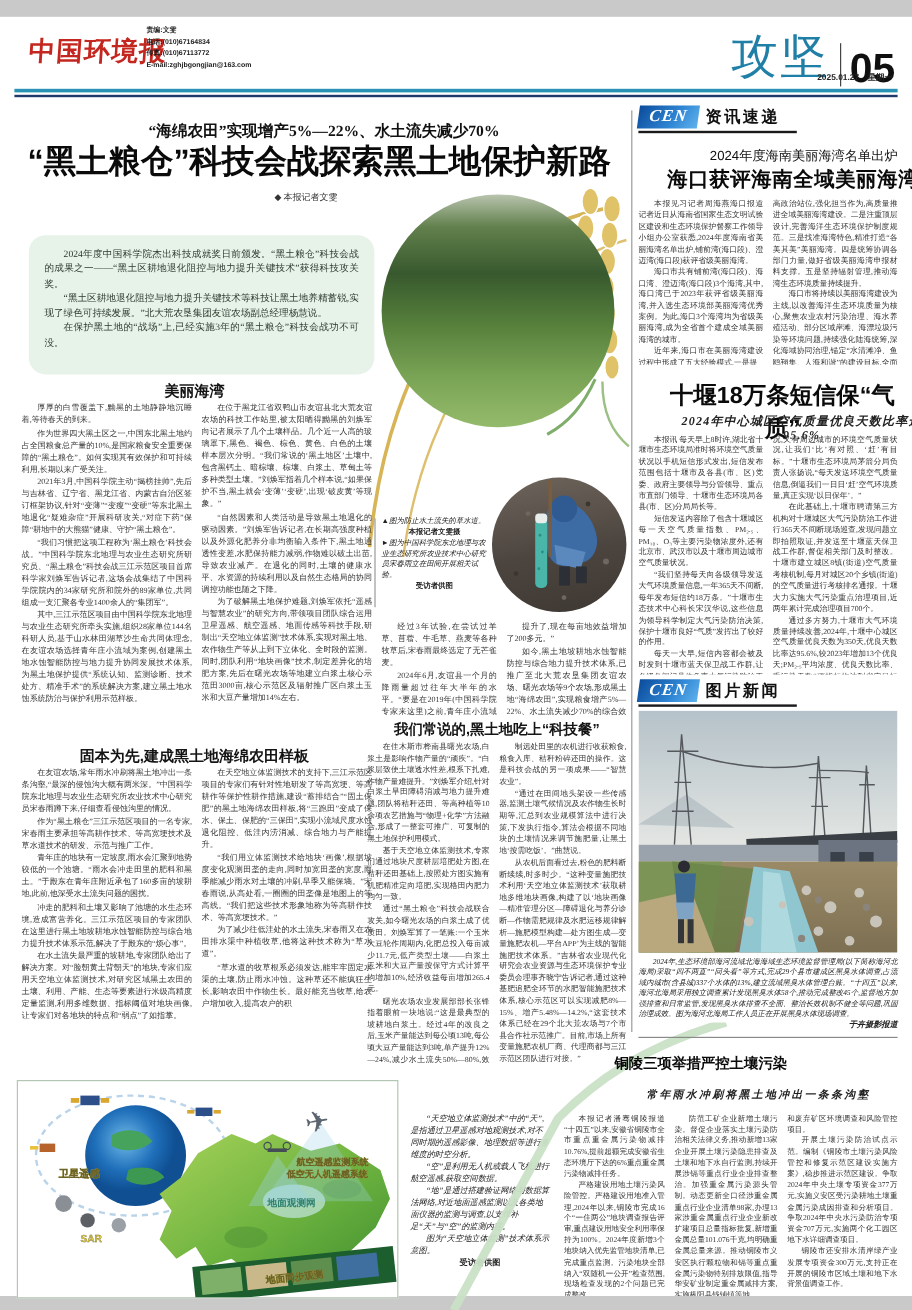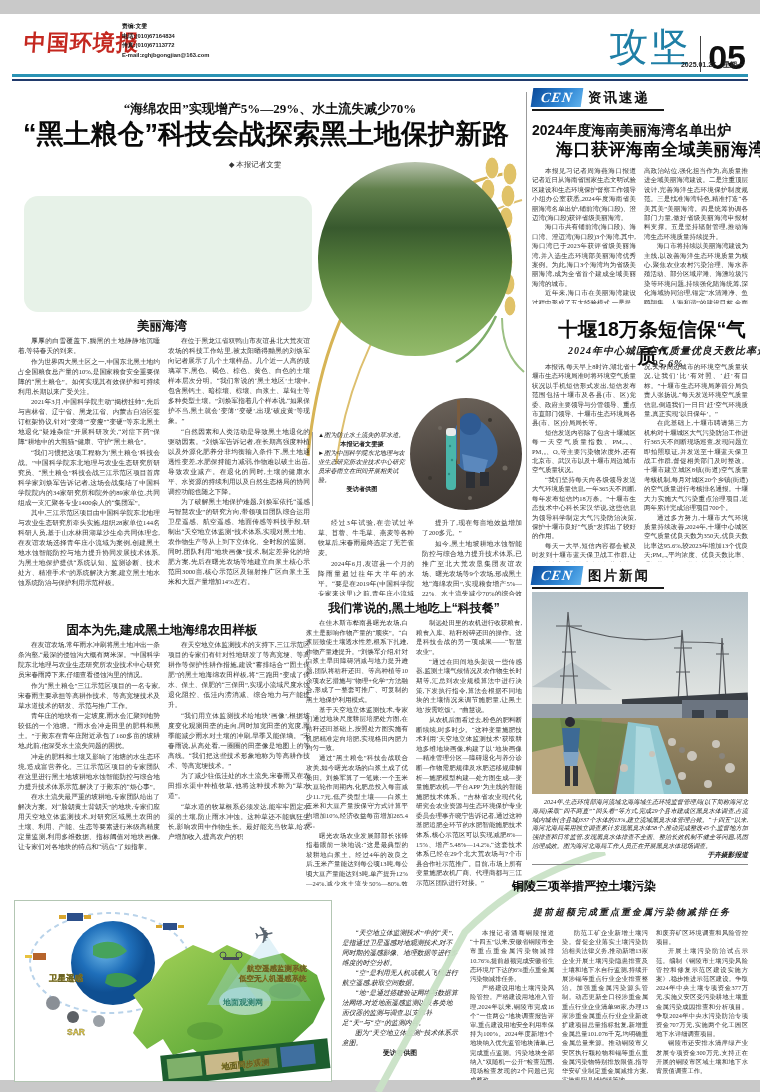--- a/index.html
+++ b/index.html
@@ -38,21 +38,21 @@
   .capblock{font-size:6.2px;line-height:9px;color:#222;font-style:italic;}
   .capblock p{margin:0;}
   .capcred{text-align:center;font-weight:bold;font-style:normal;}
   
   .cenbar{display:flex;align-items:center;border-bottom:2px solid #1a1a1a;width:132px;padding-bottom:2px;}
   .cenlogo{width:50px;height:19px;background:linear-gradient(120deg,#0c4c9c,#2f86d4 60%,#5fb1ec);
            color:#fff;font-style:italic;font-weight:bold;font-family:"Liberation Serif",serif;
            font-size:14px;display:flex;align-items:center;justify-content:center;transform:skewX(-8deg);letter-spacing:1px;}
   .cenlabel{font-size:13.5px;font-weight:bold;color:#111;margin-left:6px;letter-spacing:2px;
             font-family:"Liberation Sans",sans-serif;}
-  .sb-kicker{text-align:left;font-size:14px;font-weight:bold;color:#111;font-family:"Liberation Sans",sans-serif;}
+  .sb-kicker{text-align:right;font-size:11px;font-weight:normal;color:#111;font-family:"Liberation Sans",sans-serif;}
   .sb-head{text-align:center;font-size:17px;font-weight:900;color:#0a0a0a;letter-spacing:0.5px;}
   .sb-head2{text-align:center;font-size:19.5px;font-weight:900;color:#0a0a0a;font-family:"Liberation Sans",sans-serif;}
   .sb-sub{text-align:center;font-size:10px;font-weight:bold;font-style:italic;color:#222;letter-spacing:1px;margin-left:28px;}
   .smallcol{font-size:6.5px;line-height:9.4px;text-align:justify;color:#333;overflow:hidden;}
   .smallcol p{margin:0;text-indent:13px;}
   .photocap{font-size:6.2px;line-height:8.8px;font-style:italic;color:#222;text-align:justify;}
   .photocap p{margin:0;text-indent:12px;}
   .photocred{text-align:right;font-weight:bold;font-style:italic;font-size:6.8px;}
   
   .bt-head{font-size:12px;font-weight:900;color:#0a0a0a;font-family:"Liberation Sans",sans-serif;}
@@ -78,21 +78,21 @@
 <div class="abs secblock">
   <span class="secname">攻坚</span>
   <span class="secdiv"></span>
   <span class="pageno">05</span>
 </div>
 <div class="abs dateline">2025.01.27　星期一</div>
 <div class="abs rule1"></div>
 <div class="abs rule2"></div>
 <div class="abs vdiv" style="left:526px;top:92px;height:768px;"></div>
 
-<div class="abs kicker">“海绵农田”实现增产5%—29%、水土流失减少70%</div>
+<div class="abs kicker">“海绵农田”实现增产5%—22%、水土流失减少70%</div>
 <div class="abs mainhead">“黑土粮仓”科技会战探索黑土地保护新路</div>
 <div class="abs byline">◆ 本报记者文雯</div>
 
 <svg class="abs" style="left:296px;top:138px;" width="236" height="330" viewBox="0 0 236 330">
   <path d="M 12,318 C 28,150 110,48 220,34" fill="none" stroke="#d7b455" stroke-width="3"></path>
   <path d="M 40,326 C 58,190 138,86 226,62" fill="none" stroke="#d7b455" stroke-width="2" opacity="0.85"></path>
   <g fill="#e0c268" stroke="#ffffff" stroke-width="1.2">
     <ellipse cx="196" cy="30" rx="7" ry="11"></ellipse>
       <ellipse cx="214" cy="36" rx="7" ry="11"></ellipse>
     <ellipse cx="192" cy="52" rx="7" ry="11"></ellipse>
@@ -108,20 +108,23 @@
     <ellipse cx="196" cy="162" rx="6" ry="10"></ellipse>
       <ellipse cx="214" cy="168" rx="6" ry="10"></ellipse>
   </g>
   <path d="M 200,178 C 190,200 178,214 160,224" fill="none" stroke="#7fae6a" stroke-width="2.5"></path>
   <path d="M 206,180 C 206,206 214,222 228,234" fill="none" stroke="#9cc084" stroke-width="2"></path>
 </svg>
 
 <div class="abs circle c1"></div>
 
 <div class="abs greenbox">
+  <p>2024年度中国科学院杰出科技成就奖日前颁发。“黑土粮仓”科技会战的成果之一——“黑土区耕地退化阻控与地力提升关键技术”获得科技攻关奖。</p>
+  <p>“黑土区耕地退化阻控与地力提升关键技术等科技让黑土地养精蓄锐,实现了绿色可持续发展。”北大荒农垦集团友谊农场副总经理杨慧说。</p>
+  <p>在保护黑土地的“战场”上,已经实施3年的“黑土粮仓”科技会战功不可没。</p>
 </div>
 
 <div class="abs sechead" style="left:14px;top:318px;width:296px;">美丽海湾</div>
 <div class="abs bodycol" style="left:18px;top:336px;width:142px;height:262px;">
   <p>厚厚的白雪覆盖下,黝黑的土地静静地沉睡着,等待春天的到来。</p>
   <p>作为世界四大黑土区之一,中国东北黑土地约占全国粮食总产量的10%,是国家粮食安全重要保障的“黑土粮仓”。如何实现其有效保护和可持续利用,长期以来广受关注。</p>
   <p>2021年3月,中国科学院主动“揭榜挂帅”,先后与吉林省、辽宁省、黑龙江省、内蒙古自治区签订框架协议,针对“变薄”“变瘦”“变硬”等东北黑土地退化“疑难杂症”开展科研攻关,“对症下药”保障“耕地中的大熊猫”健康、守护“黑土粮仓”。</p>
   <p>“我们习惯把这项工程称为‘黑土粮仓’科技会战。”中国科学院东北地理与农业生态研究所研究员、“黑土粮仓”科技会战三江示范区项目首席科学家刘焕军告诉记者,这场会战集结了中国科学院院内的34家研究所和院外的89家单位,共同组成一支汇聚各专业1400余人的“集团军”。</p>
   <p>其中,三江示范区项目由中国科学院东北地理与农业生态研究所牵头实施,组织28家单位144名科研人员,基于山水林田湖草沙生命共同体理念,在友谊农场选择青年庄小流域为案例,创建黑土地水蚀智能防控与地力提升协同发展技术体系,为黑土地保护提供“系统认知、监测诊断、技术处方、精准手术”的系统解决方案,建立黑土地水蚀系统防治与保护利用示范样板。</p>
 </div>
@@ -363,21 +366,21 @@
       <rect x="41" y="174" width="5" height="20" fill="#33353b"></rect>
   </svg>
 </div>
 <div class="abs photocap" style="left:532px;top:798px;width:216px;">
   <p>2024年,生态环境部海河流域北海海域生态环境监督管理局(以下简称海河北海局)采取“四不两直”“回头看”等方式,完成29个县市建成区黑臭水体调查,占流域内城市(含县城)337个水体的13%,建立流域黑臭水体管理台账。“十四五”以来,海河北海局采用独立调查累计发现黑臭水体58个,推动完成整改45个,监督地方加强排查和日常监管,发现黑臭水体排查不全面、整治长效机制不健全等问题,巩固治理成效。图为海河北海局工作人员正在开展黑臭水体现场调查。</p>
   <p class="photocred">于卉摄影报道</p>
 </div>
 <div class="abs hline" style="left:532px;top:864px;width:216px;"></div>
 
 <div class="abs bt-head" style="left:512px;top:878px;width:240px;">铜陵三项举措严控土壤污染</div>
-<div class="abs bt-sub" style="left:512px;top:906px;width:240px;">提前超额完成重点重金属污染物减排任务</div>
+<div class="abs bt-sub" style="left:512px;top:906px;width:240px;">常年雨水冲刷将黑土地冲出一条条沟壑</div>
 <div class="abs tinycol" style="left:470px;top:928px;width:84px;height:152px;">
   <p>本报记者潘骞铜陵报道 “十四五”以来,安徽省铜陵市全市重点重金属污染物减排10.76%,提前超额完成安徽省生态环境厅下达的6%重点重金属污染物减排任务。</p>
   <p>严格建设用地土壤污染风险管控。严格建设用地准入管理,2024年以来,铜陵市完成16个“一住两公”地块调查报告评审,重点建设用地安全利用率保持为100%。2024年度新增3个地块纳入优先监管地块清单,已完成重点监测。污染地块全部纳入“双随机一公开”检查范围,现场检查发现的2个问题已完成整改。</p>
 </div>
 <div class="abs tinycol" style="left:562px;top:928px;width:86px;height:152px;">
   <p>防范工矿企业新增土壤污染。督促企业落实土壤污染防治相关法律义务,推动新增13家企业开展土壤污染隐患排查及土壤和地下水自行监测,持续开展涉镉等重点行业企业排查整治。加强重金属污染源头管制。动态更新全口径涉重金属重点行业企业清单98家,办理13家涉重金属重点行业企业新改扩建项目总量指标批复,新增重金属总量101.076千克,均明确重金属总量来源。推动铜陵市义安区执行颗粒物和镉等重点重金属污染物特别排放限值,指导华安矿业制定重金属减排方案,实施枞阳县钱铺镇等地</p>
 </div>
 <div class="abs tinycol" style="left:656px;top:928px;width:92px;height:152px;">
   <p style="text-indent:0;">和废弃矿区环境调查和风险管控项目。</p>
   <p>开展土壤污染防治试点示范。编制《铜陵市土壤污染风险管控和修复示范区建设实施方案》,稳步推进示范区建设。争取2024年中央土壤专项资金377万元,实施义安区受污染耕地土壤重金属污染成因排查和分析项目。争取2024年中央水污染防治专项资金707万元,实施两个化工园区地下水详细调查项目。</p>

